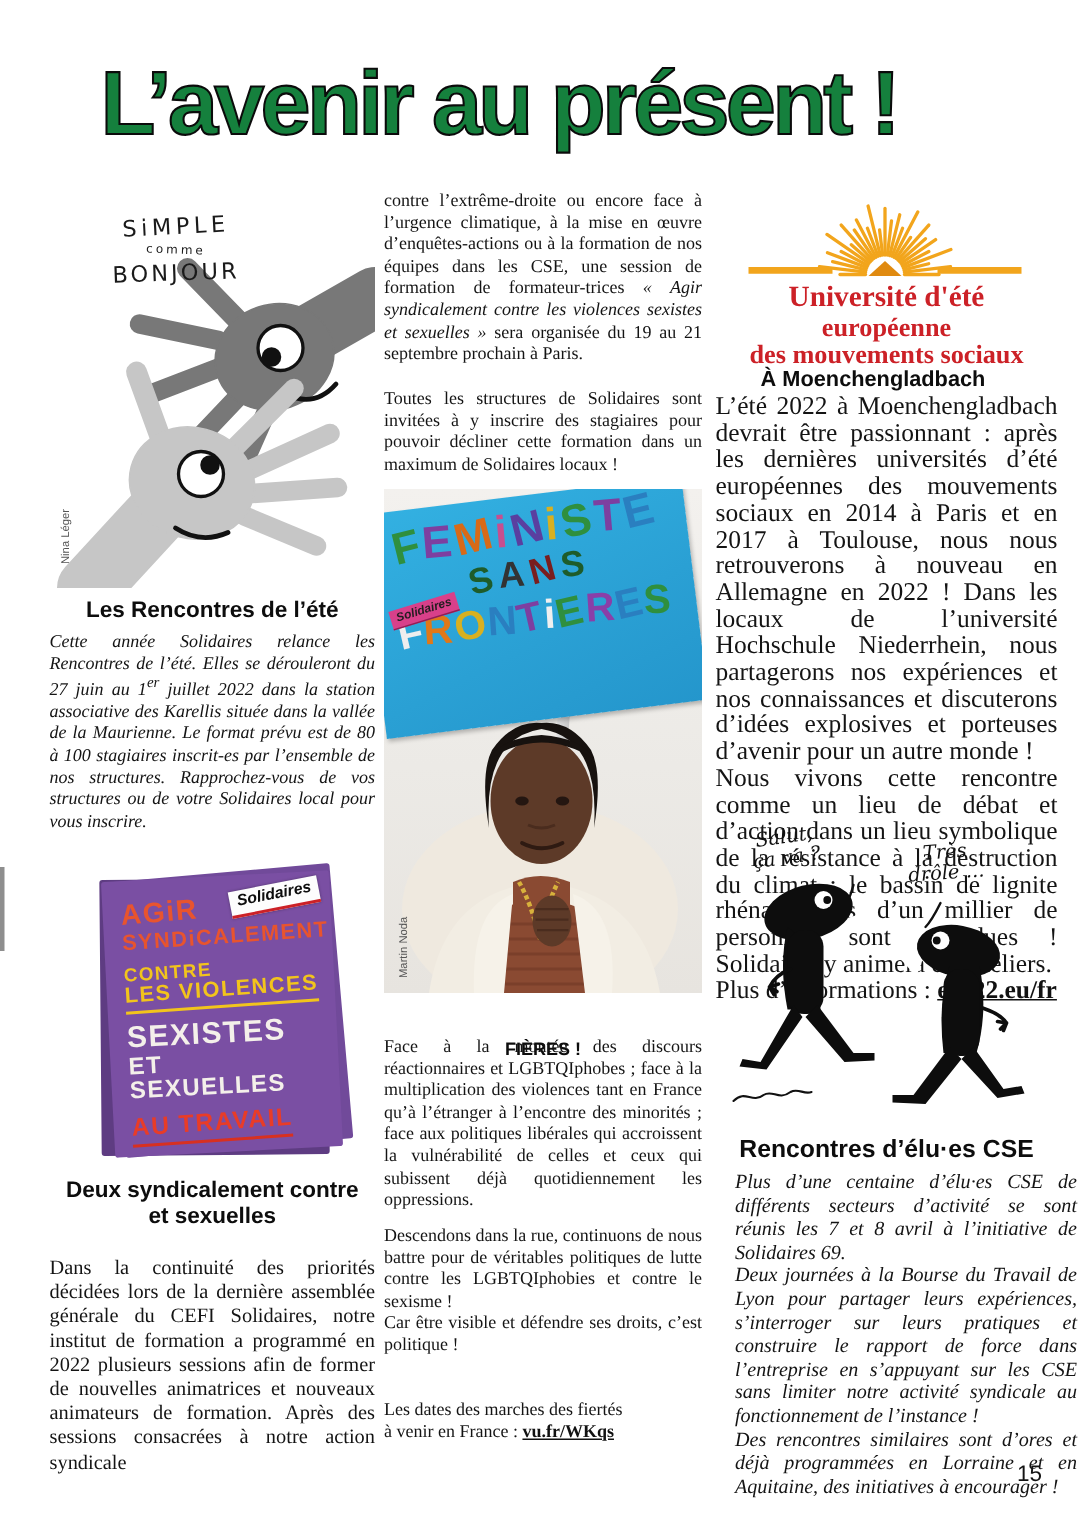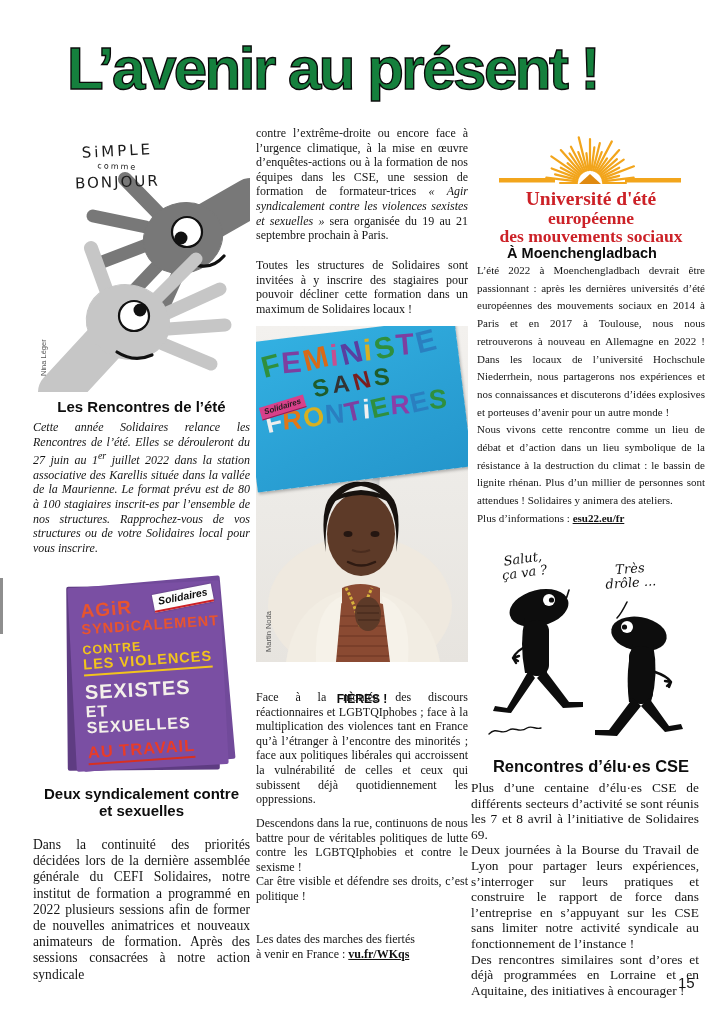--- a/index.html
+++ b/index.html
@@ -109,30 +109,30 @@
   
   .sun-box { left:497px; top:126px; width:186px; height:62px; }
   .uni-text {
     left:477px; top:189px; width:228px; text-align:center;
     font-family:Liberation Serif, serif; font-weight:bold; color:#cc2127; line-height:1.0;
   }
   .uni-text .u1 { font-size:19.5px; display:block; }
   .uni-text .u2 { font-size:17.5px; display:block; margin-top:1px; }
   .uni-text .u3 { font-size:17.5px; display:block; margin-top:1px; }
   .moench-h { left:477px; top:245px; width:210px; font-size:14.5px; }
-  .right-body { left:477px; top:262px; width:228px; font-size:11px; line-height:17.7px; }
+  .right-body { left:477px; top:262px; width:228px; font-size:17px; line-height:17.7px; }
   .cartoon-box { left:477px; top:550px; width:228px; height:200px; }
   .bubble {
     position:absolute; font-family:"DejaVu Serif", serif; font-style:italic;
     font-size:13px; color:#111; line-height:1.05; text-align:center;
   }
   .bub1 { left:24px; top:2px; transform:rotate(-8deg); }
   .bub2 { left:128px; top:12px; transform:rotate(-4deg); }
   .cse-h { left:477px; top:758px; width:228px; font-size:16.5px; }
-  .cse-p { left:471px; top:780px; width:228px; font-size:13.4px; line-height:15.6px; }
+  .cse-p { left:490px; top:780px; width:228px; font-style:italic; font-size:13.4px; line-height:15.6px; }
 
   .page-num { left:678px; top:974px; font-family:"Liberation Sans", sans-serif; font-size:15px; color:#141414; }
   .edge-mark { left:0; top:578px; width:3px; height:56px; background:#8e8e8e; }
 </style>
 </head>
 <body>
 
 <div id="page">
 
   <div class="abs main-title">L’avenir au présent !</div>

